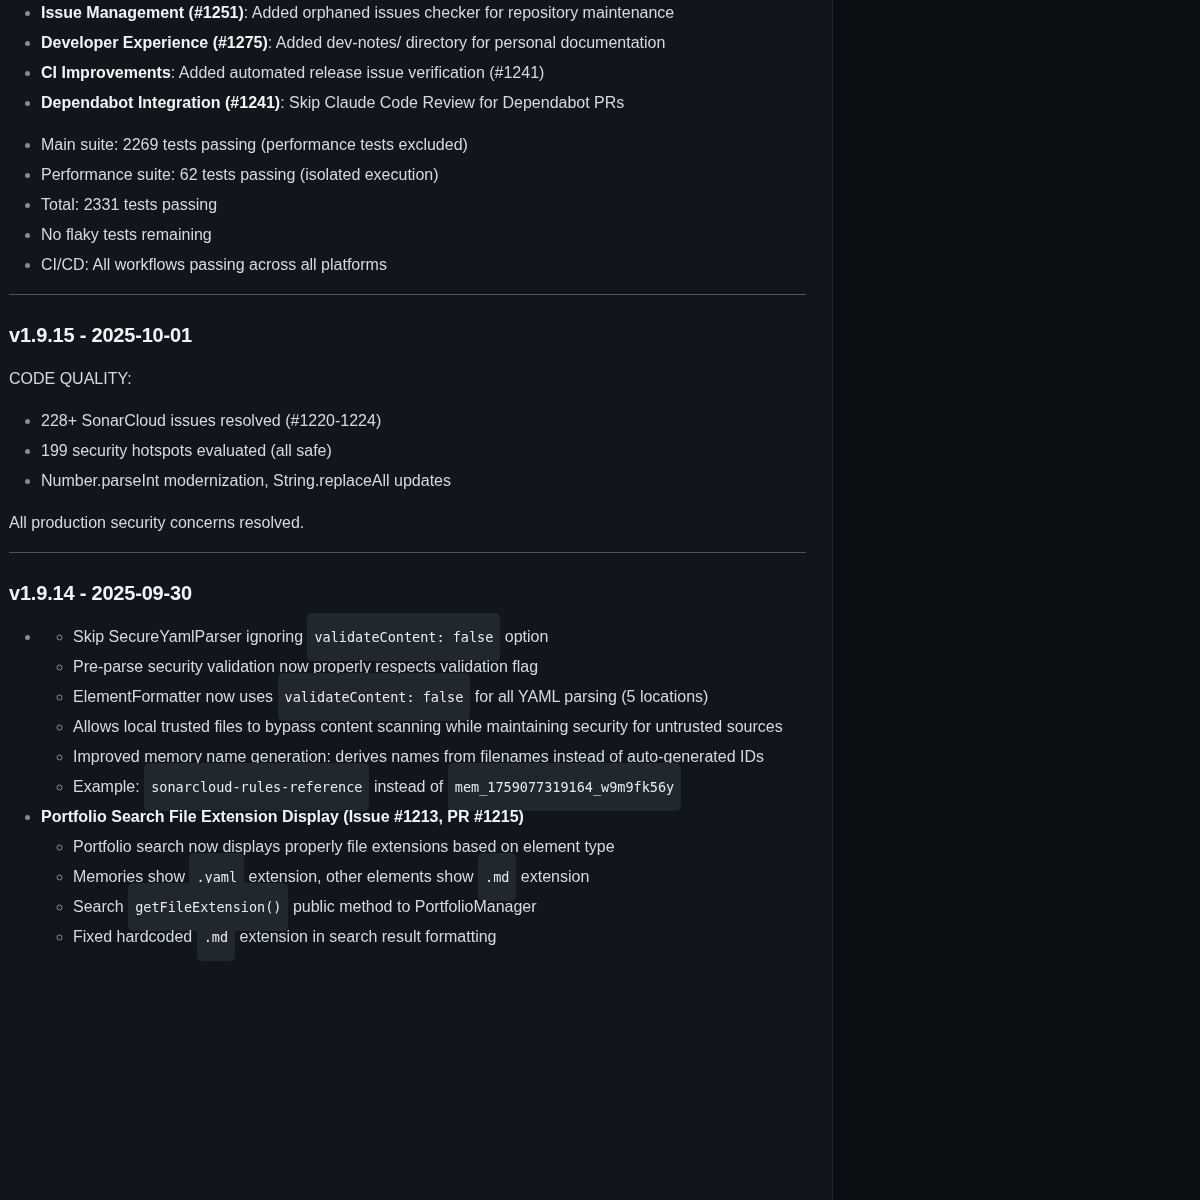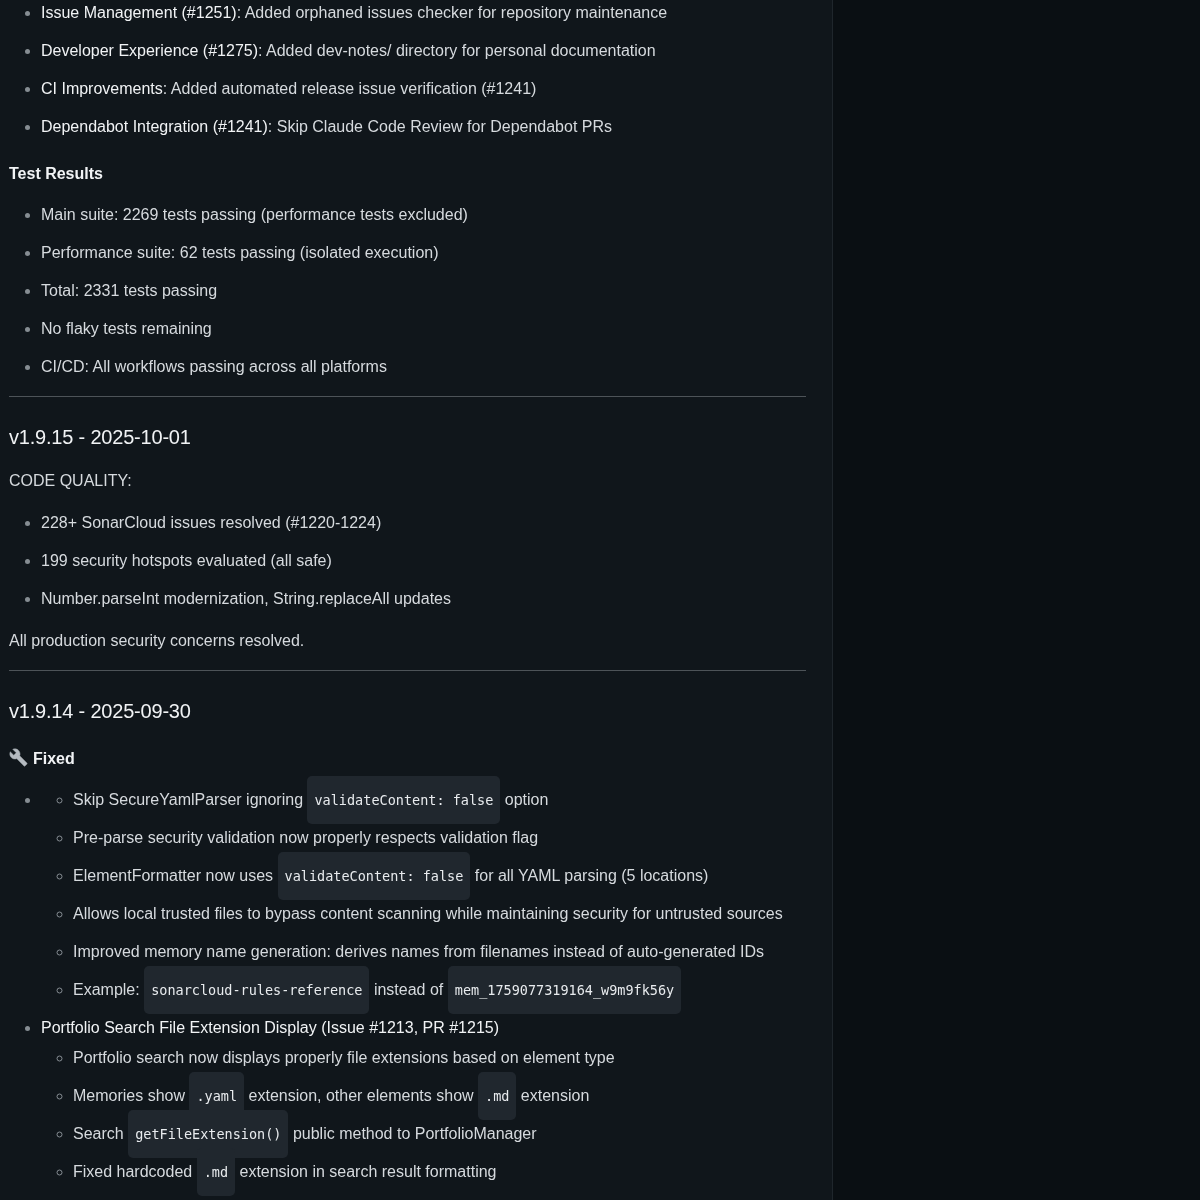--- a/index.html
+++ b/index.html
@@ -19,34 +19,34 @@
   .layout{display:flex;width:1200px;height:1200px}
   .main{
     width:833px;height:1200px;flex:0 0 833px;
     background:var(--main-bg);
     border-right:1px solid var(--divider);
     overflow:hidden;
   }
   .doc{padding:0 26px 0 9px;width:100%}
   .doc p{margin:0 0 16px;line-height:26px;color:var(--text)}
   .doc ul{margin:0 0 16px;padding-left:32px;list-style:disc}
-  .doc li{line-height:26px;margin-top:12px;color:var(--text)}
+  .doc li{line-height:26px;margin-top:4px;color:var(--text)}
   .doc ul > li:first-child{margin-top:0}
   .doc li::marker{color:var(--marker)}
   .doc li ul{list-style:circle;margin:4px 0;padding-left:32px}
   .doc h3{
-    font-size:20px;line-height:25px;font-weight:400;
+    font-size:20px;line-height:25px;font-weight:700;
     margin:28px 0 18px;color:var(--heading);letter-spacing:-0.2px;
   }
   .doc h4{
     font-size:16px;line-height:20px;font-weight:700;
     margin:24px 0 18px;color:var(--heading);
   }
   .doc hr{border:none;border-top:1px solid var(--hr);margin:16px 0 24px}
-  .doc strong{color:var(--heading);font-weight:400}
+  .doc strong{color:var(--heading);font-weight:700}
   .doc code{
     font-family:"DejaVu Sans Mono",monospace;font-size:13.5px;
     background:var(--code-bg);color:var(--code-text);
     padding:16px 7px;border-radius:5px;white-space:nowrap;
   }
   .hicon{display:inline-block;vertical-align:-3px;margin-right:5px;line-height:0}
   .hicon svg{width:19px;height:19px}
   .right-panel{flex:1;height:1200px;background:var(--panel-bg)}
 </style>
 </head>
@@ -54,44 +54,38 @@
 
 <div class="layout">
   <div class="main">
     <div class="doc">
         <ul>
           <li><strong>Issue Management (#1251)</strong><span>: Added orphaned issues checker for repository maintenance</span></li>
           <li><strong>Developer Experience (#1275)</strong><span>: Added dev-notes/ directory for personal documentation</span></li>
           <li><strong>CI Improvements</strong><span>: Added automated release issue verification (#1241)</span></li>
           <li><strong>Dependabot Integration (#1241)</strong><span>: Skip Claude Code Review for Dependabot PRs</span></li>
         </ul>
-        <h4><span>Test Results</span></h4>
         <ul>
           <li><span>Main suite: 2269 tests passing (performance tests excluded)</span></li>
           <li><span>Performance suite: 62 tests passing (isolated execution)</span></li>
           <li><span>Total: 2331 tests passing</span></li>
           <li><span>No flaky tests remaining</span></li>
           <li><span>CI/CD: All workflows passing across all platforms</span></li>
         </ul>
         <hr>
         <h3><span>v1.9.15 - 2025-10-01</span></h3>
         <p>CODE QUALITY:</p>
         <ul>
           <li><span>228+ SonarCloud issues resolved (#1220-1224)</span></li>
           <li><span>199 security hotspots evaluated (all safe)</span></li>
           <li><span>Number.parseInt modernization, String.replaceAll updates</span></li>
         </ul>
         <p>All production security concerns resolved.</p>
         <hr>
         <h3><span>v1.9.14 - 2025-09-30</span></h3>
-        <h4><span class="hicon">
-  <svg viewBox="0 0 24 24" xmlns="http://www.w3.org/2000/svg">
-    <path fill="#b4bac0" stroke="#8f969c" stroke-width="0.6" d="M22.7 19l-9.1-9.1c.9-2.3.4-5-1.5-6.9-2-2-5-2.4-7.4-1.3L9 6 6 9 1.6 4.7C.4 7.1.9 10.1 2.9 12.1c1.9 1.9 4.6 2.4 6.9 1.5l9.1 9.1c.4.4 1 .4 1.4 0l2.3-2.3c.5-.4.5-1.1.1-1.4z"></path>
-  </svg>
-</span><span>Fixed</span></h4>
         <ul>
           <li><ul>
               <li><span>Skip SecureYamlParser ignoring </span><code>validateContent: false</code><span> option</span></li>
               <li><span>Pre-parse security validation now properly respects validation flag</span></li>
               <li><span>ElementFormatter now uses </span><code>validateContent: false</code><span> for all YAML parsing (5 locations)</span></li>
               <li><span>Allows local trusted files to bypass content scanning while maintaining security for untrusted sources</span></li>
               <li><span>Improved memory name generation: derives names from filenames instead of auto-generated IDs</span></li>
               <li><span>Example: </span><code>sonarcloud-rules-reference</code><span> instead of </span><code>mem_1759077319164_w9m9fk56y</code></li>
             </ul></li>
           <li><strong>Portfolio Search File Extension Display (Issue #1213, PR #1215)</strong><ul>

